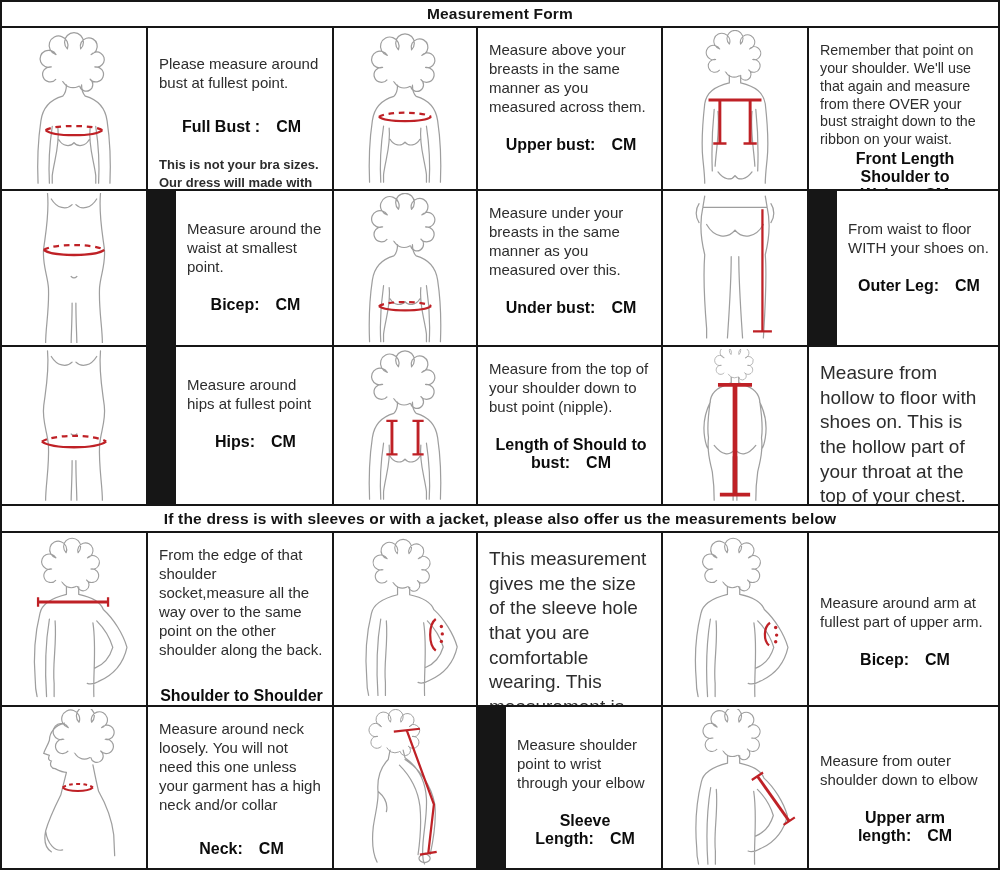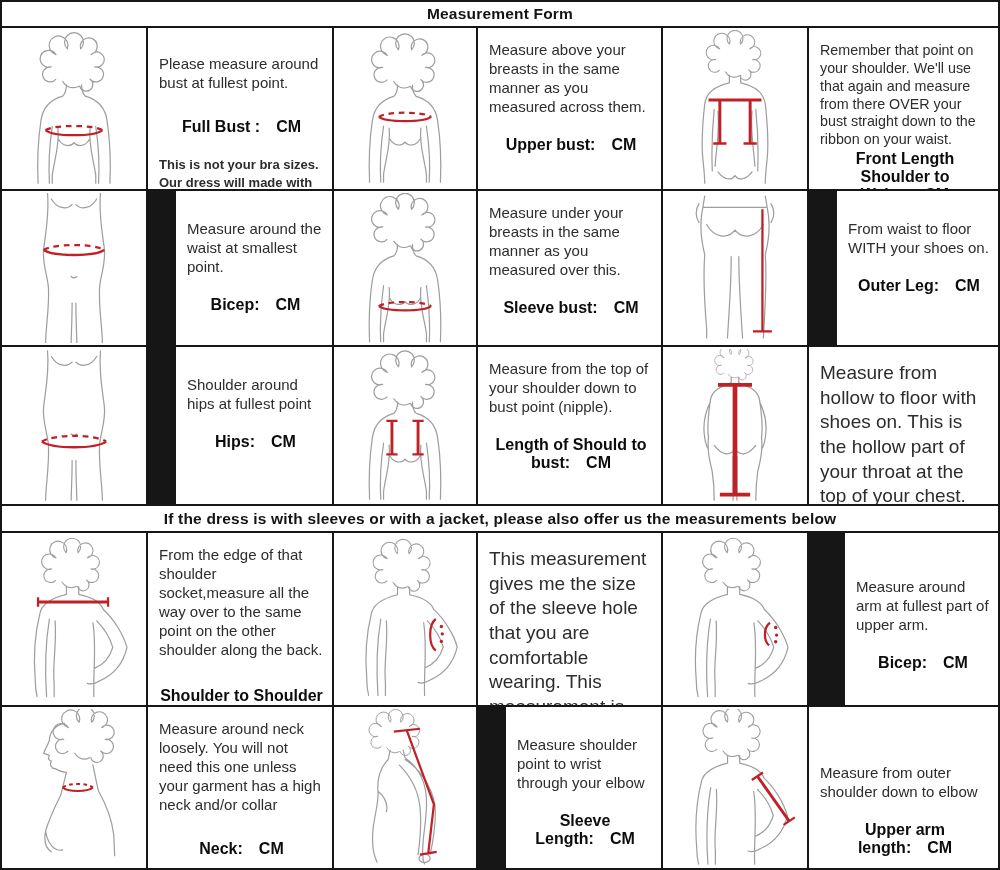--- a/index.html
+++ b/index.html
@@ -22,21 +22,21 @@
   .fig-cell svg{width:100%; height:100%;}
   .txt-cell{padding:12px 8px 6px 11px; display:flex; flex-direction:column;}
   .desc{font-size:15px; line-height:1.27; color:#2d2d2d; white-space:pre-line;}
   .sm .desc{font-size:19px; line-height:1.3;}
   .md .desc{font-size:14.3px; line-height:1.25;}
   .label-line{margin-top:20px; font-weight:bold; font-size:16px; color:#0c0c0c;text-align:center;}
   .g0 .label-line{margin-top:1px;}
   .g28 .label-line{margin-top:26px;}
   .unit{margin-left:16px;}
   .note{margin-top:20px; font-weight:bold; font-size:13px; line-height:1.35; color:#2d2d2d;}
-  .pt20{padding-top:26px;} .pt28{padding-top:28px;margin-left:28px;} .pt36{padding-top:56px;} .pt44{padding-top:44px;margin-left:36px;} .pt6{padding-top:14px;}
+  .pt20{padding-top:26px;} .pt28{padding-top:28px;margin-left:28px;} .pt36{padding-top:44px;} .pt44{padding-top:60px;} .pt6{padding-top:14px;}
   
   svg .sk{fill:none; stroke:var(--sketch); stroke-width:1.3; stroke-linecap:round;}
   svg .rd{fill:none; stroke:var(--red); stroke-width:2.4; stroke-linecap:butt;}
   svg .rdash{stroke-dasharray:6 5;}
   svg .rdash4{stroke-dasharray:4 3.5;}
   svg .rth{stroke-width:3.1;}
   svg .rdot{fill:var(--red); stroke:none;}
 </style>
 </head>
 <body>
@@ -196,21 +196,21 @@
     <svg viewBox="0 0 148 158">
       <use href="#headF" transform="translate(74,36)"></use>
         <use href="#bodyF"></use>
       <path class="rd rdash" d="M46,120 C54,114 94,114 102,120"></path>
       <path class="rd" d="M46,120 C54,126 94,126 102,120"></path>
     </svg>
   </div>
   <div class="cell txt-cell">
     <div class="desc">Measure under your breasts in the same manner as you measured over this.</div>
     <div class="label-line">
-      <span>Sleeve bust:</span><span class="unit">CM</span>
+      <span>Under bust:</span><span class="unit">CM</span>
     </div>
   </div>
 
   <div class="cell fig-cell">
     <svg viewBox="0 0 148 158">
       <use href="#legsB" transform="translate(0,3)"></use>
       <path class="rd" d="M103,17 L103,145 M93,146 L113,146"></path>
     </svg>
   </div>
   <div class="cell txt-cell pt28">
@@ -221,21 +221,21 @@
   </div>
 
   <div class="cell fig-cell">
     <svg viewBox="0 0 148 158">
       <use href="#torsoH"></use>
       <path class="rd rdash" d="M40,96 C52,88 96,88 108,96"></path>
       <path class="rd" d="M40,96 C52,104 96,104 108,96"></path>
     </svg>
   </div>
   <div class="cell txt-cell pt28">
-    <div class="desc">Shoulder around hips at fullest point</div>
+    <div class="desc">Measure around hips at fullest point</div>
     <div class="label-line">
       <span>Hips:</span><span class="unit">CM</span>
     </div>
   </div>
 
   <div class="cell fig-cell">
     <svg viewBox="0 0 148 158">
       <use href="#headF" transform="translate(74,36)"></use>
         <use href="#bodyF"></use>
       <path class="rd rth" d="M60,74 L60,110 M88,74 L88,110"></path>

